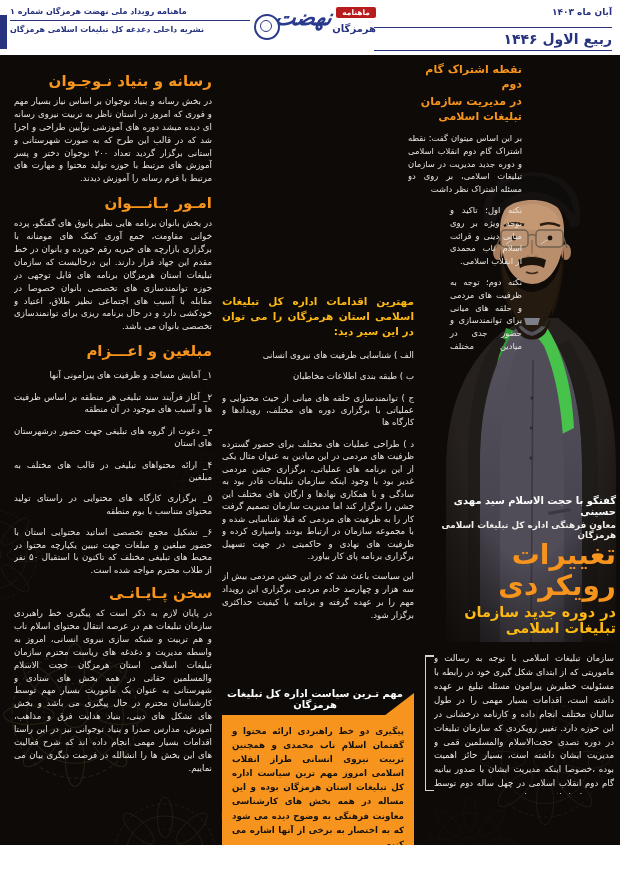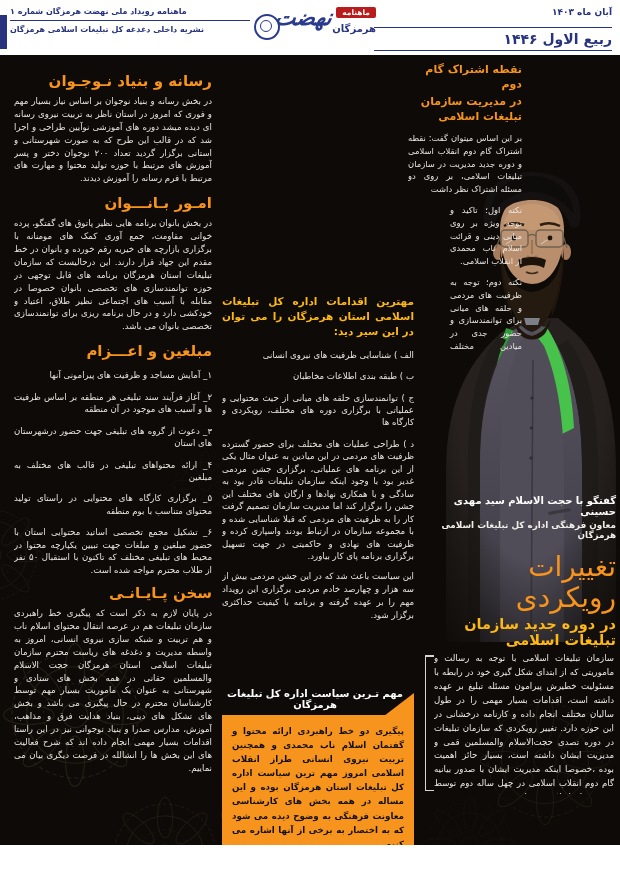--- a/index.html
+++ b/index.html
@@ -37,21 +37,21 @@
   .col3{left:408px;top:8px;width:114px;height:292px;overflow:hidden;z-index:3;}
   .col3 p{font-size:8.4px;}
   .col3 .h{font-size:11px;line-height:1.35;letter-spacing:0;margin:0 0 8px 0;}
   .col3 p.wrap{padding-left:0;margin-left:0;padding-right:0;width:72px;}
   
   .portrait{position:absolute;left:440px;top:105px;z-index:1;}
   
   .interview{position:absolute;left:424px;top:440px;width:192px;direction:rtl;z-index:4;text-align:right;}
   .interview .cap1{color:#ffffff;font-size:10px;font-weight:bold;margin-bottom:3px;}
   .interview .cap2{color:#f2efe9;font-size:8.8px;font-weight:bold;}
-  .interview .title{color:#f7941d;font-size:28px;font-weight:normal;margin-top:12px;line-height:1.1;}
+  .interview .title{color:#f7941d;font-size:28px;font-weight:bold;line-height:1.1;}
   .interview .subtitle{color:#fdb813;font-size:14.5px;font-weight:bold;margin-top:2px;}
   .iv-para{position:absolute;left:434px;top:597px;width:180px;direction:rtl;color:#eceae4;
            font-size:8.6px;line-height:1.62;text-align:justify;-moz-text-align-last:right;text-align-last:right;
            height:142px;overflow:hidden;z-index:4;}
   .bracket{position:absolute;left:425px;top:600px;width:8px;height:136px;z-index:4;
            border-left:1.5px solid #d8d5cf;}
   .bracket::before{content:"";position:absolute;left:0;top:0;width:8px;height:1.5px;background:#d8d5cf;}
   .bracket::after{content:"";position:absolute;left:0;bottom:0;width:8px;height:1.5px;background:#d8d5cf;}
   
   .callout-label{position:absolute;left:222px;top:633px;width:186px;direction:rtl;text-align:center;
@@ -179,21 +179,21 @@
       <p class="num">۵_ برگزاری کارگاه های محتوایی در راستای تولید محتوای متناسب با بوم منطقه</p>
       <p class="num">۶_ تشکیل مجمع تخصصی اساتید محتوایی استان با حضور مبلغین و مبلغات جهت تبیین یکپارچه محتوا در محیط های تبلیغی مختلف که تاکنون با استقبال ۵۰ نفر از طلاب محترم مواجه شده است.</p>
       <div class="h">سخن پـایـانـی</div>
       <p>در پایان لازم به ذکر است که پیگیری خط راهبردی سازمان تبلیغات هم در عرصه انتقال محتوای اسلام ناب و هم تربیت و شبکه سازی نیروی انسانی، امروز به واسطه مدیریت و دغدغه های ریاست محترم سازمان تبلیغات اسلامی استان هرمزگان حجت الاسلام والمسلمین حقانی در همه بخش های ستادی و شهرستانی به عنوان یک ماموریت بسیار مهم توسط کارشناسان محترم در حال پیگیری می باشد و بخش های تشکل های دینی، بنیاد هدایت فرق و مذاهب، آموزش، مدارس صدرا و بنیاد نوجوانی نیز در این راستا اقدامات بسیار مهمی انجام داده اند که شرح فعالیت های این بخش ها را انشالله در فرصت دیگری بیان می نماییم.</p>
     </section>
 
     <section class="col col2">
       <div class="h2y">مهترین اقدامات اداره کل تبلیغات اسلامی استان هرمزگان را می توان در این سیر دید:</div>
       <p class="num">الف ) شناسایی ظرفیت های نیروی انسانی</p>
       <p class="num">ب ) طبقه بندی اطلاعات مخاطبان</p>
-      <p class="num">ج ) توانمندسازی حلقه های میانی از حیث محتوایی و عملیاتی با برگزاری دوره های مختلف، رویکردی و کارگاه ها</p>
+      <p class="num">ج ) توانمندسازی حلقه های میانی از حیث محتوایی و عملیاتی با برگزاری دوره های مختلف، رویدادها و کارگاه ها</p>
       <p class="num" style="margin-bottom:8px">د ) طراحی عملیات های مختلف برای حضور گسترده ظرفیت های مردمی در این میادین به عنوان مثال یکی از این برنامه های عملیاتی، برگزاری جشن مردمی غدیر بود با وجود اینکه سازمان تبلیغات قادر بود به سادگی و با همکاری نهادها و ارگان های مختلف این جشن را برگزار کند اما مدیریت سازمان تصمیم گرفت کار را به ظرفیت های مردمی که قبلا شناسایی شده و با مجموعه سازمان در ارتباط بودند واسپاری کرده و ظرفیت های نهادی و حاکمیتی در جهت تسهیل برگزاری برنامه پای کار بیاورد.</p>
       <p>این سیاست باعث شد که در این جشن مردمی بیش از سه هزار و چهارصد خادم مردمی برگزاری این رویداد مهم را بر عهده گرفته و برنامه با کیفیت حداکثری برگزار شود.</p>
     </section>
 
     <section class="col col3">
       <div class="h">نقطه اشتراک گام دوم</div>
       <div class="h" style="margin-top:-6px">در مدیریت سازمان تبلیغات اسلامی</div>
       <p>بر این اساس میتوان گفت: نقطه اشتراک گام دوم انقلاب اسلامی و دوره جدید مدیریت در سازمان تبلیغات اسلامی، بر روی دو مسئله اشتراک نظر داشت</p>
       <p class="wrap">نکته اول؛ تاکید و توجه ویژه بر روی مبانی دینی و قرائت اسلام ناب محمدی از انقلاب اسلامی.</p>
       <p class="wrap">نکته دوم؛ توجه به ظرفیت های مردمی و حلقه های میانی برای توانمندسازی و حضور جدی در میادین مختلف انقلاب اسلامی</p>

